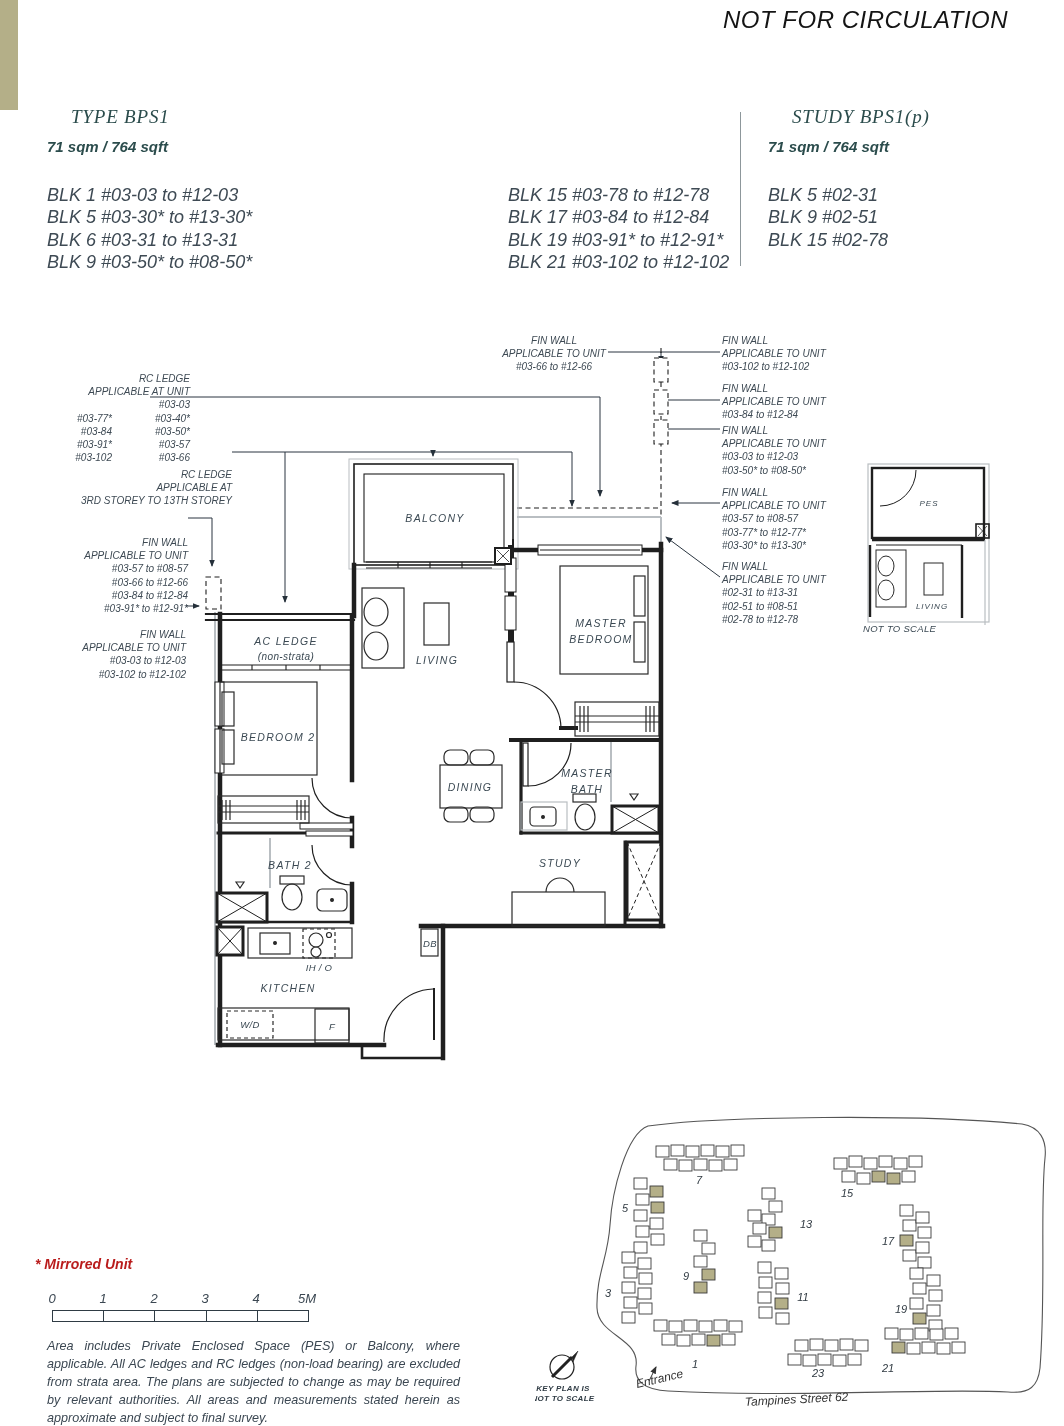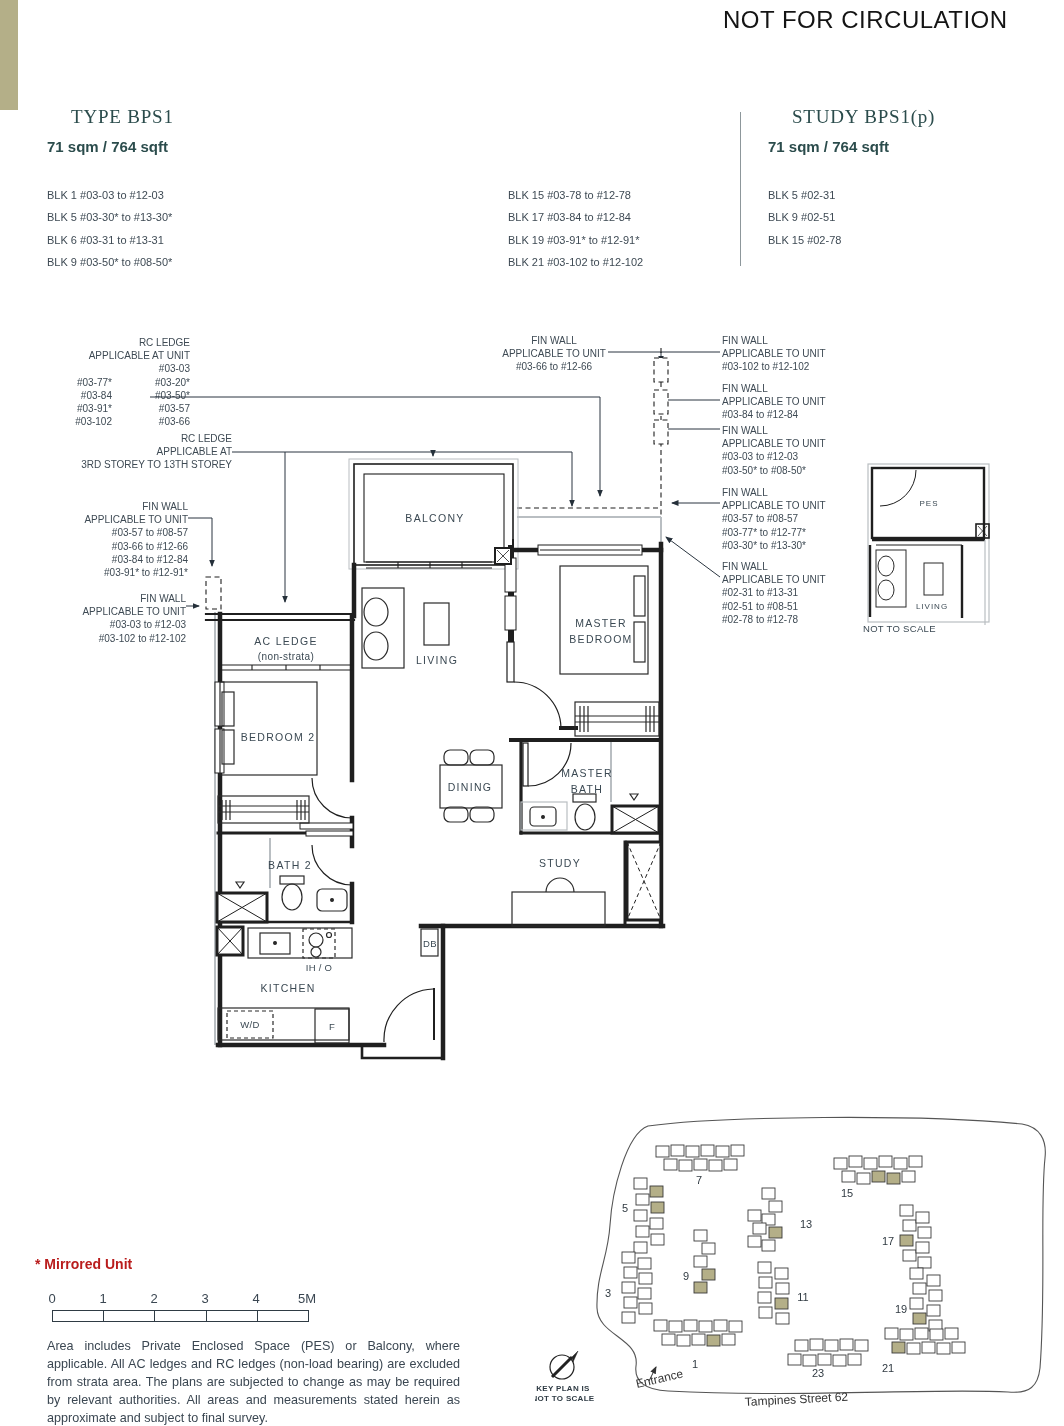--- a/index.html
+++ b/index.html
@@ -1,29 +1,29 @@
 <!DOCTYPE html>
 <html><head>
 <meta charset="utf-8">
 <style>
   html,body{margin:0;padding:0;background:#fff;}
   #page{position:relative;width:1064px;height:1426px;background:#ffffff;overflow:hidden;
-        font-family:"Liberation Sans",sans-serif;color:#3e4a54;}
+        font-family:"Liberation Sans",sans-serif;color:#3e4a54;font-style:italic;}
   .abs{position:absolute;}
   
   #olive-bar{left:0;top:0;width:18px;height:110px;background:#b4af88;}
   #nfc{left:723px;top:6px;width:320px;font-size:24px;color:#141414;letter-spacing:.5px;white-space:nowrap;}
   #title{left:47px;top:48px;font-family:"Liberation Serif",serif;font-size:29px;color:#2b4c4c;letter-spacing:.5px;white-space:nowrap;}
   .type-name{font-family:"Liberation Serif",serif;font-size:19px;color:#2b4c4c;letter-spacing:.8px;white-space:nowrap;margin-left:24px;}
   .type-area{font-size:15px;font-weight:bold;color:#2b4c4c;white-space:nowrap;}
-  .blkcol{font-size:11px;line-height:22.3px;white-space:nowrap;color:#3e4a54;}
+  .blkcol{font-size:18px;line-height:22.3px;white-space:nowrap;color:#3e4a54;}
   #divider{left:740px;top:112px;width:1px;height:154px;background:#8d979b;}
   
   .ann{font-size:10px;line-height:13.2px;color:#3e4a54;white-space:nowrap;}
-  .ra{text-align:right;} .ca{text-align:center;}
+  .ra{text-align:right;margin-top:36px;} .ca{text-align:center;}
   .pair-row span{display:inline-block;width:70px;text-align:right;}
   .pair-row span + span{margin-left:8px;}
   
   #mirrored{left:35px;top:1256px;font-size:14px;font-weight:bold;color:#b91c1c;}
   .tick{position:absolute;top:1291px;font-size:13px;color:#3b4752;transform:translateX(-50%);}
   #scalebar{left:52px;top:1310px;width:255px;height:10px;border:1.6px solid #2f3b44;display:flex;}
   #scalebar div{flex:1;border-right:1.2px solid #2f3b44;} #scalebar div:last-child{border-right:none;}
   #disclaimer{left:47px;top:1338px;width:413px;font-size:12.6px;line-height:1.42;text-align:justify;color:#3b4752;}
   svg text{font-family:"Liberation Sans",sans-serif;}
   .rl{font-size:10.5px;letter-spacing:1.3px;fill:#3b4953;}
@@ -66,21 +66,21 @@
       <div>BLK 15 #02-78</div>
     </div>
 
   <div class="abs ann ra" style="left:30px;top:336px;width:160px">
     <div>
         <div>RC LEDGE</div>
         <div>APPLICABLE AT UNIT</div>
         <div>#03-03</div>
       </div>
     <div id="rc-pairs">
-        <div class="pair-row"><span>#03-77*</span><span>#03-20*</span></div>
+        <div class="pair-row"><span>#03-77*</span><span>#03-40*</span></div>
         <div class="pair-row"><span>#03-84</span><span>#03-50*</span></div>
         <div class="pair-row"><span>#03-91*</span><span>#03-57</span></div>
         <div class="pair-row"><span>#03-102</span><span>#03-66</span></div>
       </div>
   </div>
   <div class="abs ann ra" style="left:10px;top:432px;width:222px">
       <div>RC LEDGE</div>
       <div>APPLICABLE AT</div>
       <div>3RD STOREY TO 13TH STOREY</div>
     </div>

